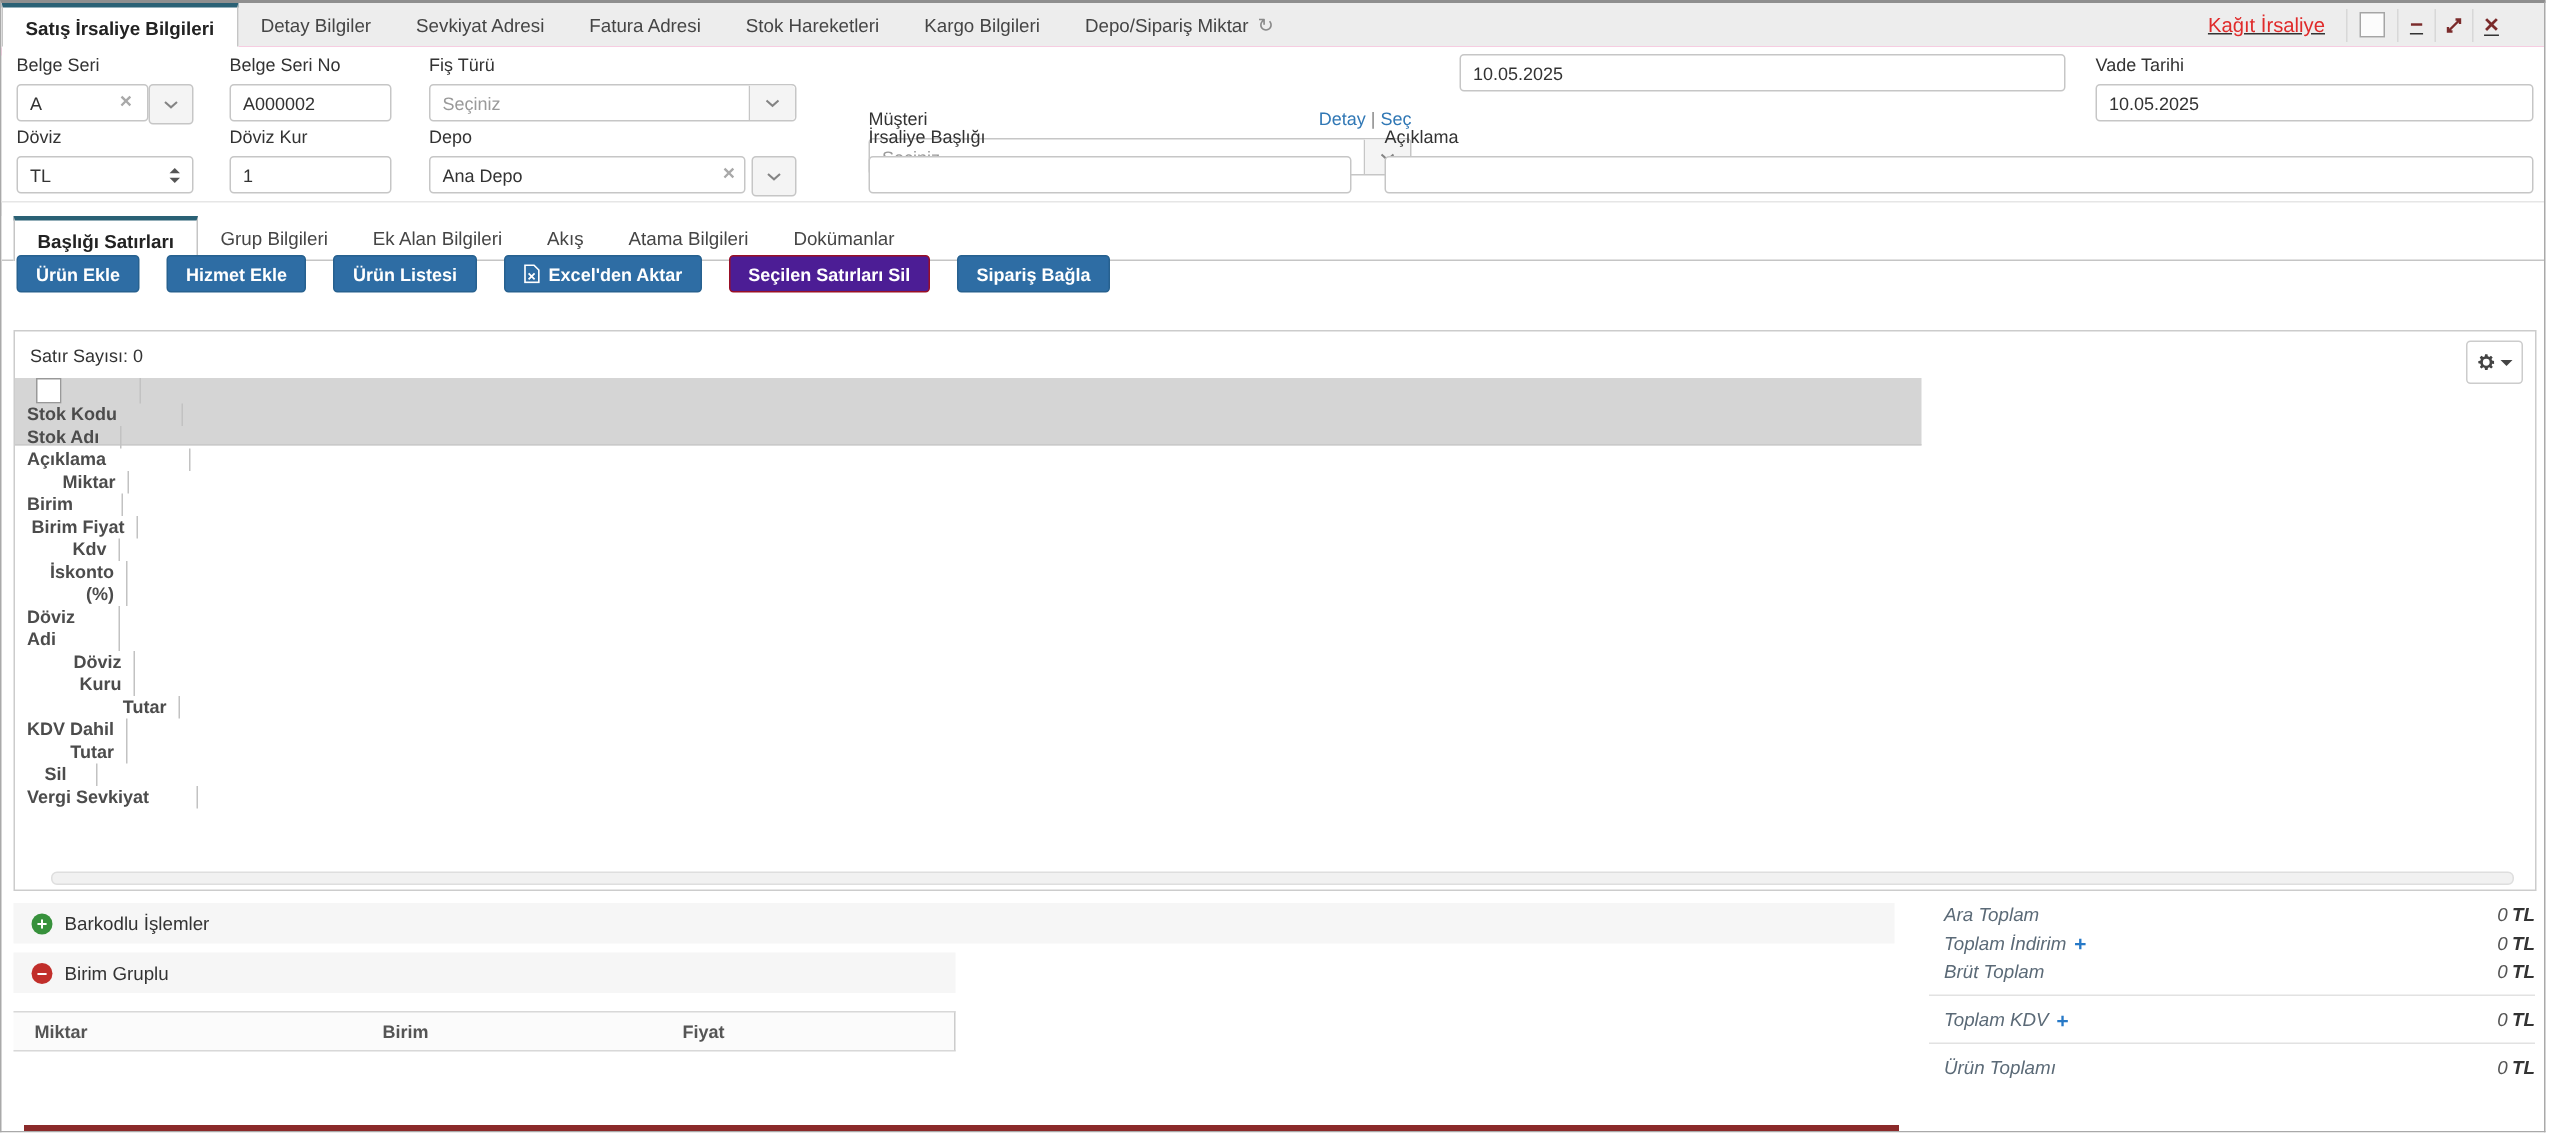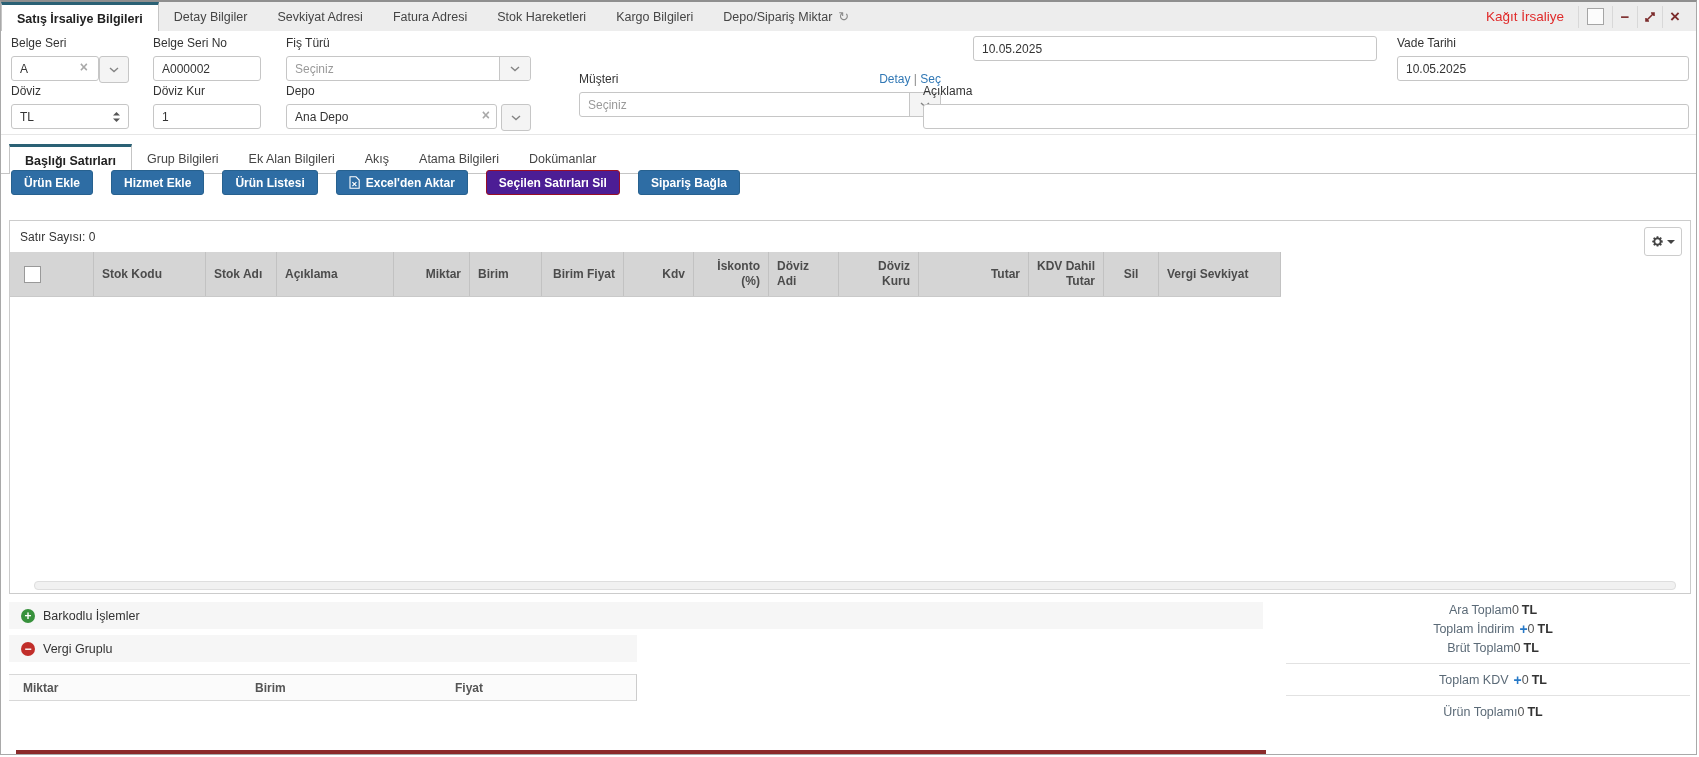--- a/index.html
+++ b/index.html
@@ -8,21 +8,21 @@
     background:#fff;border:1px solid #a9a9a9;border-top:2px solid #8f8f8f;
     font-family:"Liberation Sans", sans-serif;font-size:12px;color:#333;overflow:hidden;
   }
   
   .tabbar{position:absolute;left:0;top:0;right:0;height:29px;background:#ededed;
     border-bottom:6px solid #ec4899;display:flex;align-items:stretch;}
   .tab{padding:0 15px;display:flex;align-items:center;gap:6px;font-size:12.5px;color:#454545;cursor:default;}
   .tab.active{background:#fff;border-top:3px solid #2a6175;border-left:1px solid #c5c5c5;
     border-right:1px solid #c5c5c5;font-weight:bold;color:#222;margin-bottom:-1px;}
   .refresh{color:#8a8a8a;font-size:13px;}
-  .win-right{margin-left:auto;display:flex;align-items:center;padding-right:9px;}
+  .win-right{margin-left:auto;display:flex;align-items:center;padding-right:23px;text-decoration:underline;}
   .kagit{color:#e02b2b;font-size:13.5px;margin-right:14px;}
   .winbox{display:flex;align-items:center;border-left:1px solid #d8d8d8;}
   .win-check{width:15px;height:15px;border:1px solid #a5a5a5;background:#fcfcfc;margin:0 8px;}
   .win-btn{width:24px;height:22px;display:flex;align-items:center;justify-content:center;
     color:#7b2b2b;font-weight:bold;font-size:15px;border-left:1px solid #d8d8d8;cursor:pointer;}
   
   .formpanel{position:absolute;left:0;top:29px;right:0;height:103px;background:#fff;border-bottom:1px solid #e6e6e6;}
   .fgroup{position:absolute;}
   .flabel{display:block;font-size:12px;color:#333;margin-bottom:6px;height:14px;}
   .labelrow{display:flex;justify-content:space-between;align-items:center;margin-bottom:6px;height:14px;}
@@ -50,42 +50,42 @@
   .btn{height:25px;padding:0 12px;background:#2e6da4;border:1px solid #27618f;border-radius:3px;
     color:#fff;font-size:12px;font-weight:bold;display:flex;align-items:center;gap:6px;cursor:pointer;font-family:inherit;}
   .btn.danger{background:#4c1d95;border-color:#990f26;}
   
   .gridbox{position:absolute;left:8px;top:218px;width:1682px;height:374px;border:1px solid #ccc;background:#fff;box-sizing:border-box;}
   .rowcount{position:absolute;left:10px;top:9px;font-size:12px;color:#333;}
   .gearbtn{position:absolute;right:8px;top:6px;width:36px;height:27px;border:1px solid #ccc;border-radius:3px;
     background:#fff;display:flex;align-items:center;justify-content:center;gap:3px;cursor:pointer;}
   .caret{width:0;height:0;border-left:4px solid transparent;border-right:4px solid transparent;border-top:4px solid #444;}
   .headrow{position:absolute;left:0;top:31px;width:1271px;height:44px;background:#d5d5d5;
-    display:flex;border-bottom:1px solid #c9c9c9;}
+    display:flex;border-bottom:1px solid #c9c9c9;flex-direction:column;}
   .hcell{display:flex;align-items:center;padding:0 8px;border-right:1px solid #c2c2c2;
     box-sizing:border-box;height:100%;font-weight:bold;color:#4c4c4c;font-size:12px;line-height:1.25;}
   .hcell.r{justify-content:flex-end;text-align:right;}
   .hcell.c{justify-content:center;}
   .gcheck{width:15px;height:15px;border:1px solid #999;background:#fff;margin-left:6px;cursor:pointer;}
   .hscroll{position:absolute;left:24px;right:14px;bottom:3px;height:7px;background:#f1f1f1;
     border:1px solid #dedede;border-radius:4px;cursor:pointer;}
   
   .secbar{position:absolute;height:27px;background:#f6f6f6;display:flex;align-items:center;
     padding-left:12px;gap:8px;font-size:12.5px;color:#333;box-sizing:border-box;cursor:pointer;}
   .circle{width:14px;height:14px;border-radius:50%;display:flex;align-items:center;justify-content:center;
     color:#fff;font-weight:bold;font-size:12px;line-height:12px;flex:none;}
   .circle.green{background:#37913c;}
   .circle.red{background:#c12e2a;}
   .unithead{position:absolute;left:8px;top:672px;width:628px;height:27px;background:#fbfbfb;
     border-top:1px solid #d8d8d8;border-bottom:1px solid #d8d8d8;border-right:1px solid #ccc;
     display:flex;align-items:center;font-weight:bold;font-size:12px;color:#555;box-sizing:border-box;}
   .ucell{padding-left:14px;box-sizing:border-box;}
   
   .totals{position:absolute;left:1285px;top:598px;width:404px;font-size:12.5px;}
-  .trow{display:flex;justify-content:center;align-items:center;height:19px;padding-left:10px;color:#5b6a77;}
+  .trow{display:flex;justify-content:space-between;align-items:center;height:19px;padding-left:10px;color:#5b6a77;font-style:italic;}
   .tlabel{display:flex;align-items:center;gap:5px;}
   .plus{color:#2779c7;font-weight:bold;font-size:14px;line-height:12px;cursor:pointer;}
   .tval{color:#555;}
   .tcur{font-weight:bold;color:#333;margin-left:3px;}
   .tdiv{border-top:1px solid #e2e2e2;margin:6px 0 6px 0;}
   .redbar{position:absolute;left:15px;top:748px;width:1250px;height:6px;background:#8b2a2a;}
 </style>
 </head>
 <body>
 
@@ -217,20 +217,24 @@
           <span class="clear-x">×</span>
         </div>
         <div class="chev-btn">
           <svg width="10" height="6" viewBox="0 0 10 6">
               <path d="M1 1l4 3.5L9 1" stroke="#848484" stroke-width="1.4" fill="none"></path>
             </svg>
         </div>
       </div>
     </div>
 
+    <div class="fgroup" style="left:578px;top:53px;width:322px;">
+      <span class="flabel">İrsaliye Başlığı</span>
+      <input class="inp" value="" style="">
+    </div>
 
     <div class="fgroup" style="left:922px;top:53px;width:766px;">
       <span class="flabel">Açıklama</span>
       <input class="inp" value="" style="">
     </div>
   </div>
 
   <div class="subtabbar">
     <div class="tab active">
         <span>Başlığı Satırları</span>
@@ -307,21 +311,21 @@
     <div class="hscroll"></div>
   </div>
 
   <div class="secbar" style="left:8px;top:600px;width:1254px;">
     <span class="circle green">+</span>
     <span>Barkodlu İşlemler</span>
   </div>
 
   <div class="secbar" style="left:8px;top:633px;width:628px;">
     <span class="circle red">−</span>
-    <span>Vergi Gruplu</span>
+    <span>Birim Gruplu</span>
   </div>
 
   <div class="unithead">
     <div class="ucell" style="width:232px;">Miktar</div>
     <div class="ucell" style="width:200px;">Birim</div>
     <div class="ucell" style="width:190px;">Fiyat</div>
   </div>
 
   <div class="totals">
     <div class="trow">

